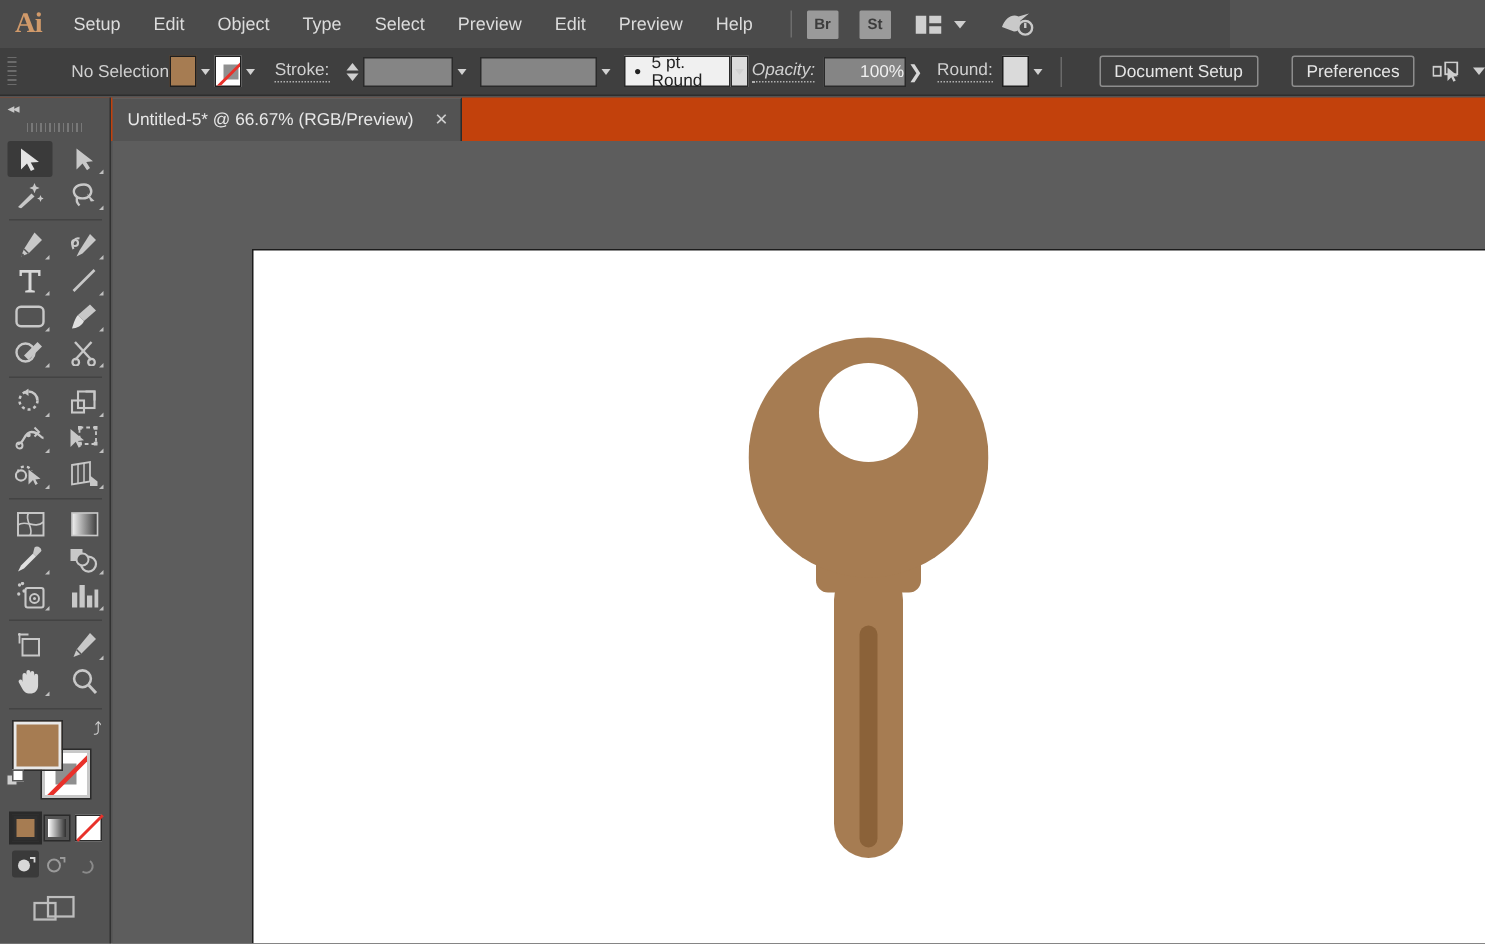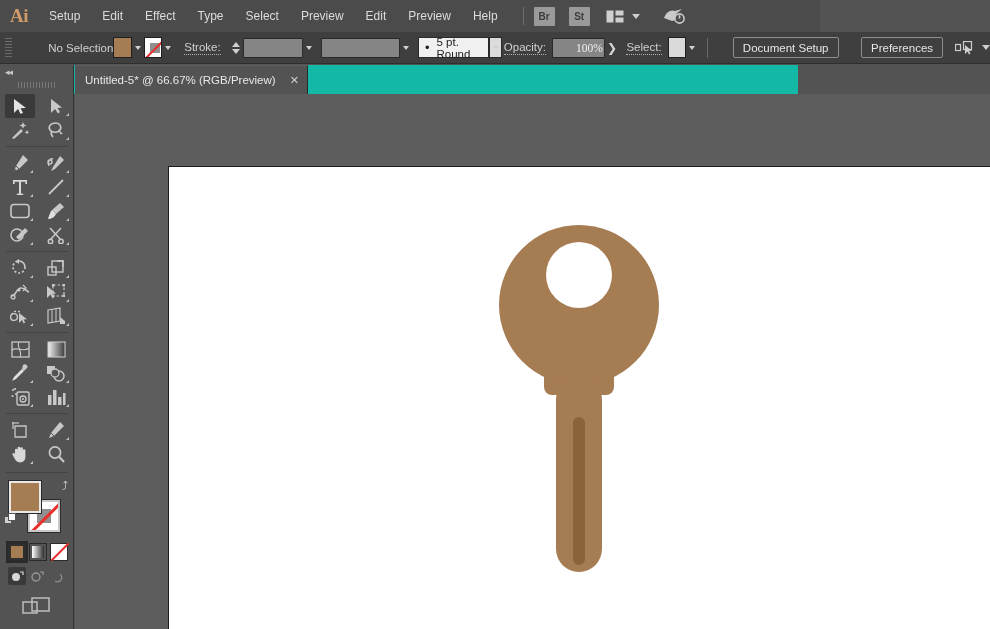--- a/index.html
+++ b/index.html
@@ -89,22 +89,22 @@
     background: transparent; white-space: nowrap; margin-left: 16px;
   }
   .vsep { width: 1px; height: 20px; background: #6a6a6a; margin: 0 9px; }
   .next-arrow {
     width: 16px; height: 21px; display: flex; align-items: center; justify-content: center;
     color: #d7d7d7; font-size: 12px;
   }
 
   
   .tabbar {
-    position: absolute; left: 0; top: 65px; width: 798px; height: 29px;
-    background: #14b8a6;
+    position: absolute; left: 0; top: 65px; width: 990px; height: 29px;
+    background: #c2410c;
   }
   .doc-tab {
     position: absolute; left: 75px; top: 0; height: 29px;
     background: #535353; display: flex; align-items: center;
     padding: 0 8px 0 10px; border-right: 1px solid #2b2b2b;
     border-top: 1px solid #5e5e5e;
   }
   .doc-tab-title { font-size: 11.5px; color: #e8e8e8; white-space: nowrap; }
   .tab-close { margin-left: 14px; color: #cfcfcf; font-size: 11px; line-height: 1; }
 
@@ -200,21 +200,21 @@
 </style>
 </head>
 <body>
 
 <div class="app">
 
   <div class="menubar">
     <div class="ai-logo">Ai</div>
     <div class="menu-item">Setup</div>
     <div class="menu-item">Edit</div>
-    <div class="menu-item">Effect</div>
+    <div class="menu-item">Object</div>
     <div class="menu-item">Type</div>
     <div class="menu-item">Select</div>
     <div class="menu-item">Preview</div>
     <div class="menu-item">Edit</div>
     <div class="menu-item">Preview</div>
     <div class="menu-item">Help</div>
     <div class="menu-sep"></div>
     <div class="mini-btn">Br</div>
     <div class="mini-btn">St</div>
     <div class="arrange-icon">
@@ -257,25 +257,25 @@
 
     <div class="field-gray" style="width:96px;margin-left:6px;"></div>
     <div class="dd-arrow"></div>
 
     <div class="field-light" style="width:86px;margin-left:6px;padding-left:6px;">
       <span style="font-size:13px;line-height:1;margin-right:7px;">•</span>
       <span>5 pt. Round</span>
     </div>
     <div class="dd-arrow" style="background:#dcdcdc;border:1px solid #2a2a2a;"></div>
 
-    <div class="cb-label dotted" style="margin:0 6px 0 2px;">Opacity:</div>
-    <div class="field-gray" style="width:60px;display:flex;align-items:center;padding-left:23px;color:#f0f0f0;font-size:11.5px;font-family:Liberation Serif, serif;">100%</div>
+    <div class="cb-label dotted" style="margin:0 6px 0 2px;font-style:italic;">Opacity:</div>
+    <div class="field-gray" style="width:60px;display:flex;align-items:center;padding-left:23px;color:#f0f0f0;font-size:11.5px;">100%</div>
     <div class="next-arrow">❯</div>
 
-    <div class="cb-label dotted" style="margin:0 6px 0 8px;">Select:</div>
+    <div class="cb-label dotted" style="margin:0 6px 0 8px;">Round:</div>
     <div class="swatch-box" style="background:#dadada;"></div>
     <div class="dd-arrow"></div>
 
     <div class="vsep"></div>
     <div class="btn-outline">Document Setup</div>
     <div style="width:8px;"></div>
     <div class="btn-outline">Preferences</div>
 
     <div style="display:flex;align-items:center;margin-left:12px;">
       <svg width="19" height="14" viewBox="0 0 19 14">

